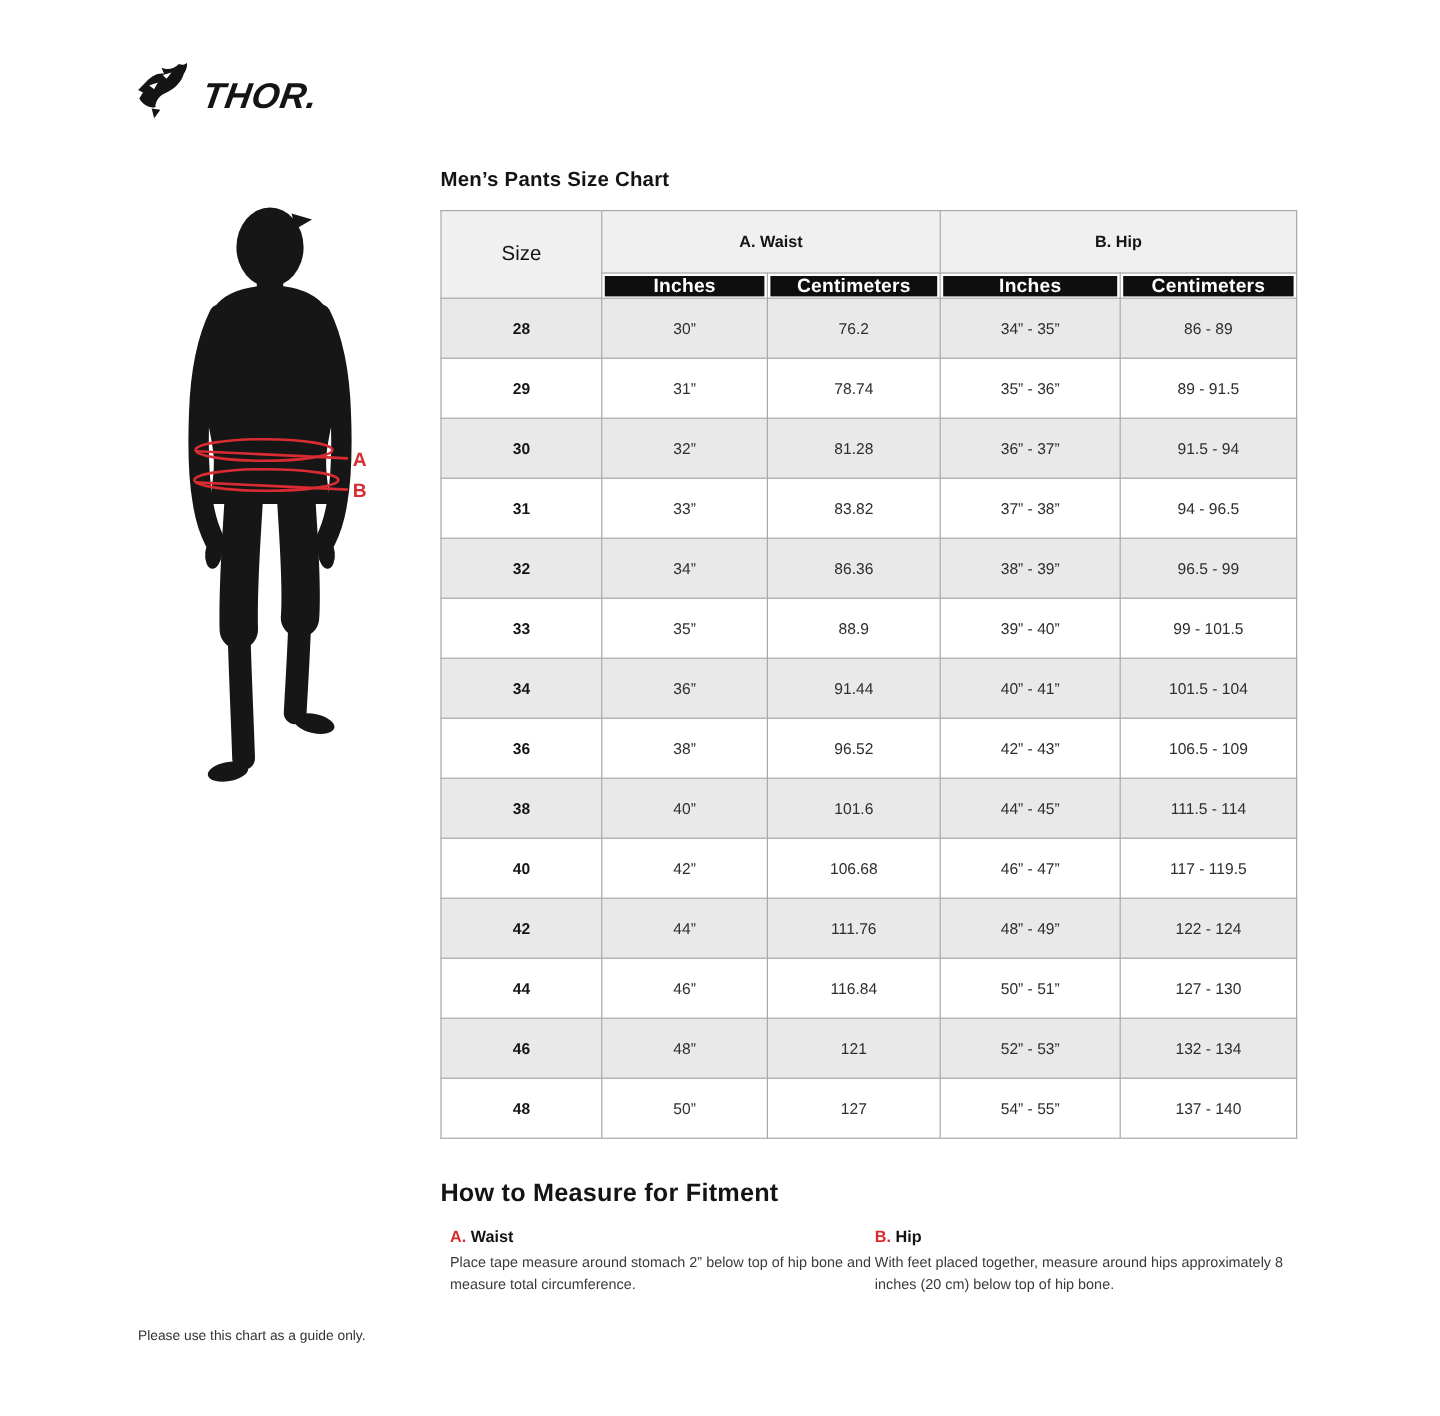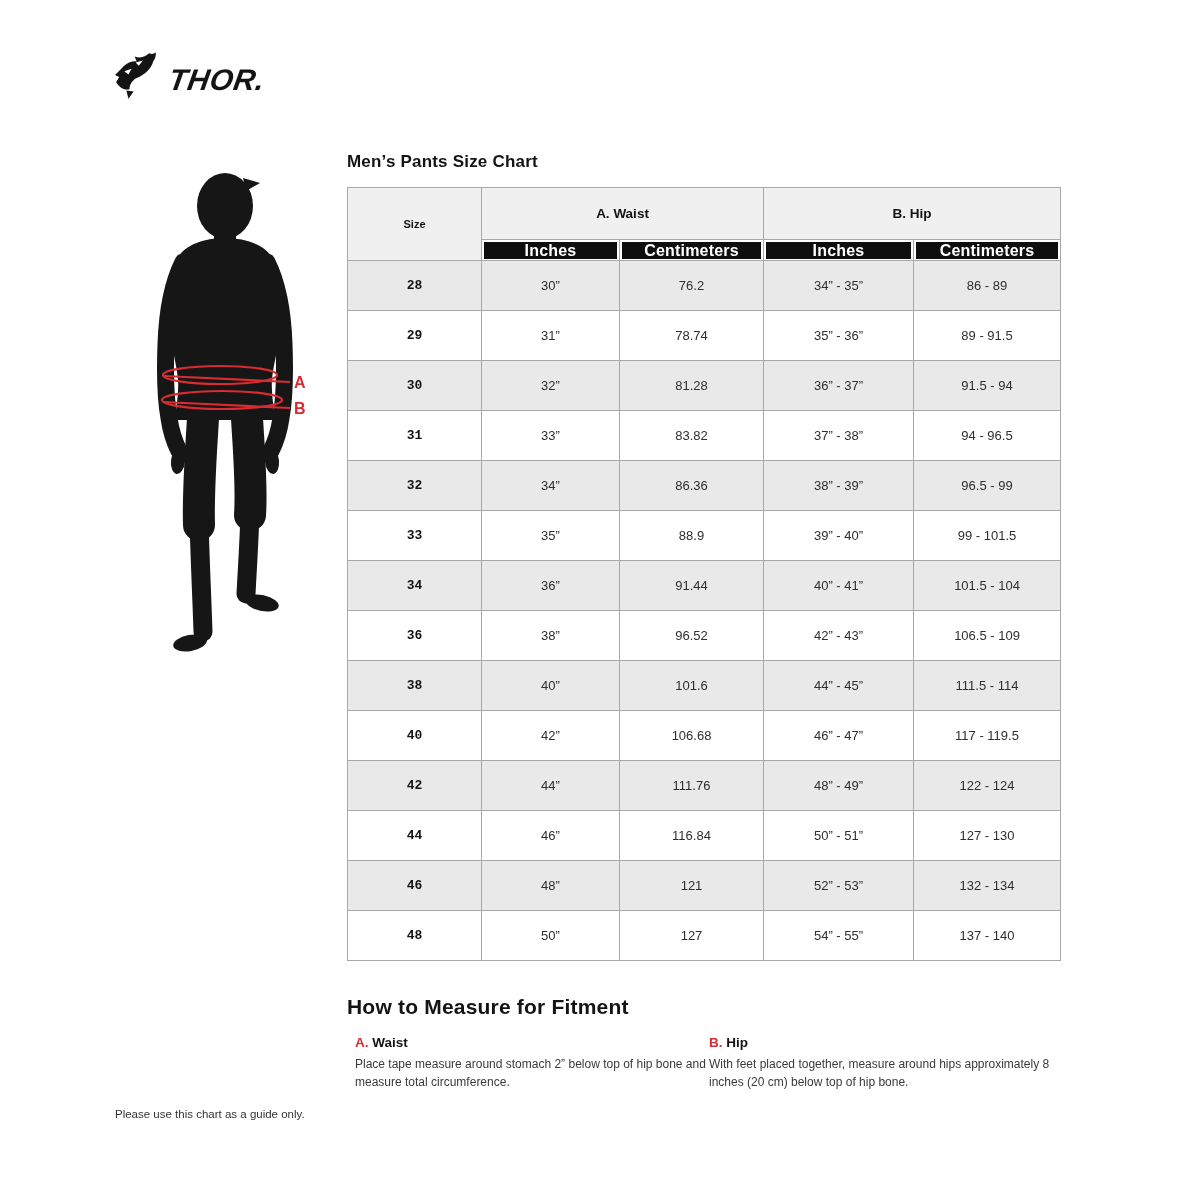--- a/index.html
+++ b/index.html
@@ -14,33 +14,33 @@
   *{box-sizing:border-box;}
   html,body{margin:0;padding:0;}
   body{
     width:1200px;height:1180px;position:relative;background:#fff;
     font-family:"Liberation Sans", sans-serif;color:var(--text);
     overflow:hidden;
   }
   .logo{position:absolute;left:113px;top:50px;}
   .figure{position:absolute;left:150px;top:170px;}
 
-  .main{position:absolute;left:347px;top:140px;width:716px;margin-top:12px;}
+  .main{position:absolute;left:367px;top:140px;width:716px;}
   .page-title{font-size:17px;font-weight:bold;color:var(--ink);margin:0 0 15px 0;letter-spacing:.2px;}
 
   table.size-chart{border-collapse:collapse;width:713px;table-layout:fixed;}
   table.size-chart th, table.size-chart td{border:1px solid var(--border);text-align:center;vertical-align:middle;}
   th.group-head{background:var(--header-gray);height:52px;font-size:13.5px;font-weight:bold;color:var(--ink);}
-  th.size-head{background:var(--header-gray);font-size:11px;font-weight:bold;color:var(--ink);}
+  th.size-head{background:var(--header-gray);font-size:17px;font-weight:normal;color:var(--ink);}
   th.subhead{height:21px;background:#fff;padding:0;}
   .subhead-bar{margin:1px 2px;background:var(--header-black);color:#fff;font-size:16px;font-weight:bold;line-height:17px;letter-spacing:.2px;}
   tbody td{height:50px;font-size:13px;color:var(--text);}
   tbody tr:nth-child(odd){background:var(--row-alt);}
   tbody tr:nth-child(even){background:#fff;}
-  td.col-size{font-weight:bold;color:var(--ink);font-family:Liberation Mono, monospace;}
+  td.col-size{font-weight:bold;color:var(--ink);}
 
   .measure{margin-top:34px;}
   .measure-title{font-size:21px;font-weight:bold;color:var(--ink);margin:0 0 16px 0;letter-spacing:.2px;}
   .measure-cols{display:flex;padding-left:8px;}
   .measure-col{width:374px;}
   .measure-head{font-size:13.5px;font-weight:bold;color:var(--ink);}
   .measure-head .key{color:var(--accent-red);}
   .measure-desc{font-size:12px;color:#3a3a3a;line-height:1.5;margin-top:5px;max-width:352px;}
 
   .footer{position:absolute;left:115px;top:1106px;font-size:11.5px;color:#333;line-height:1.5;}

